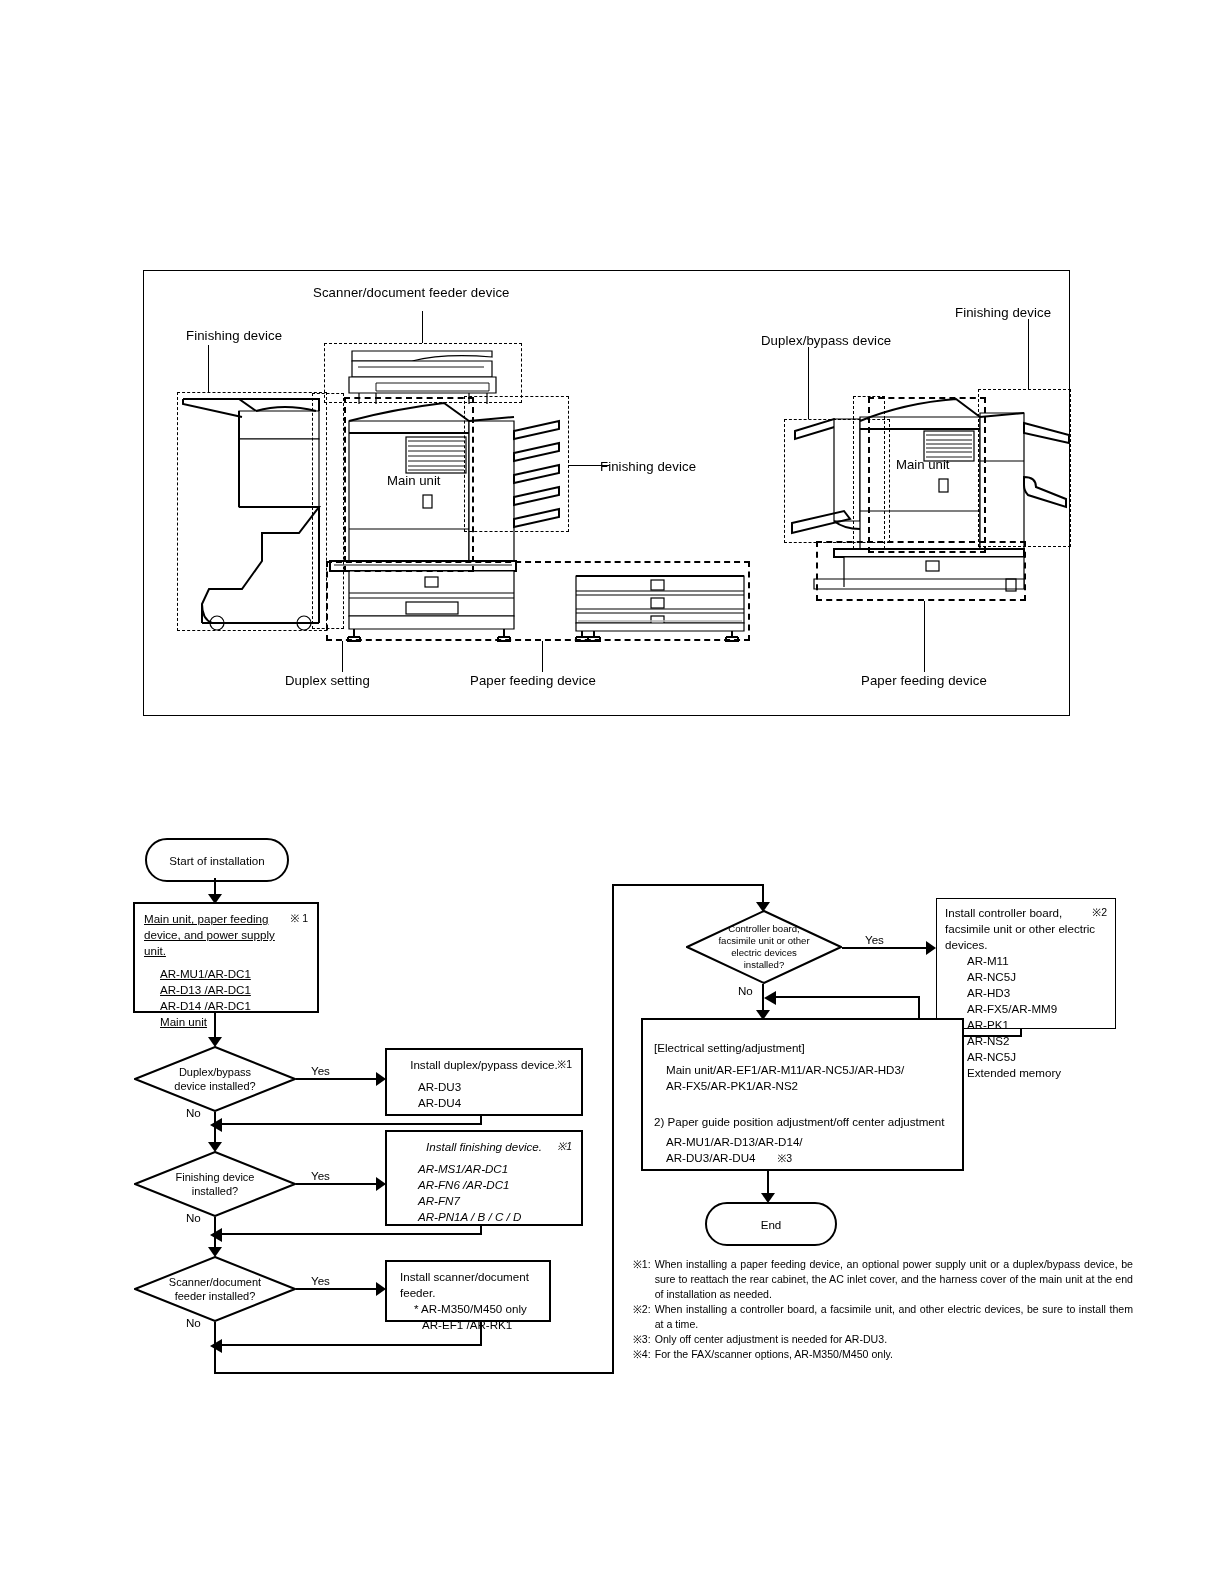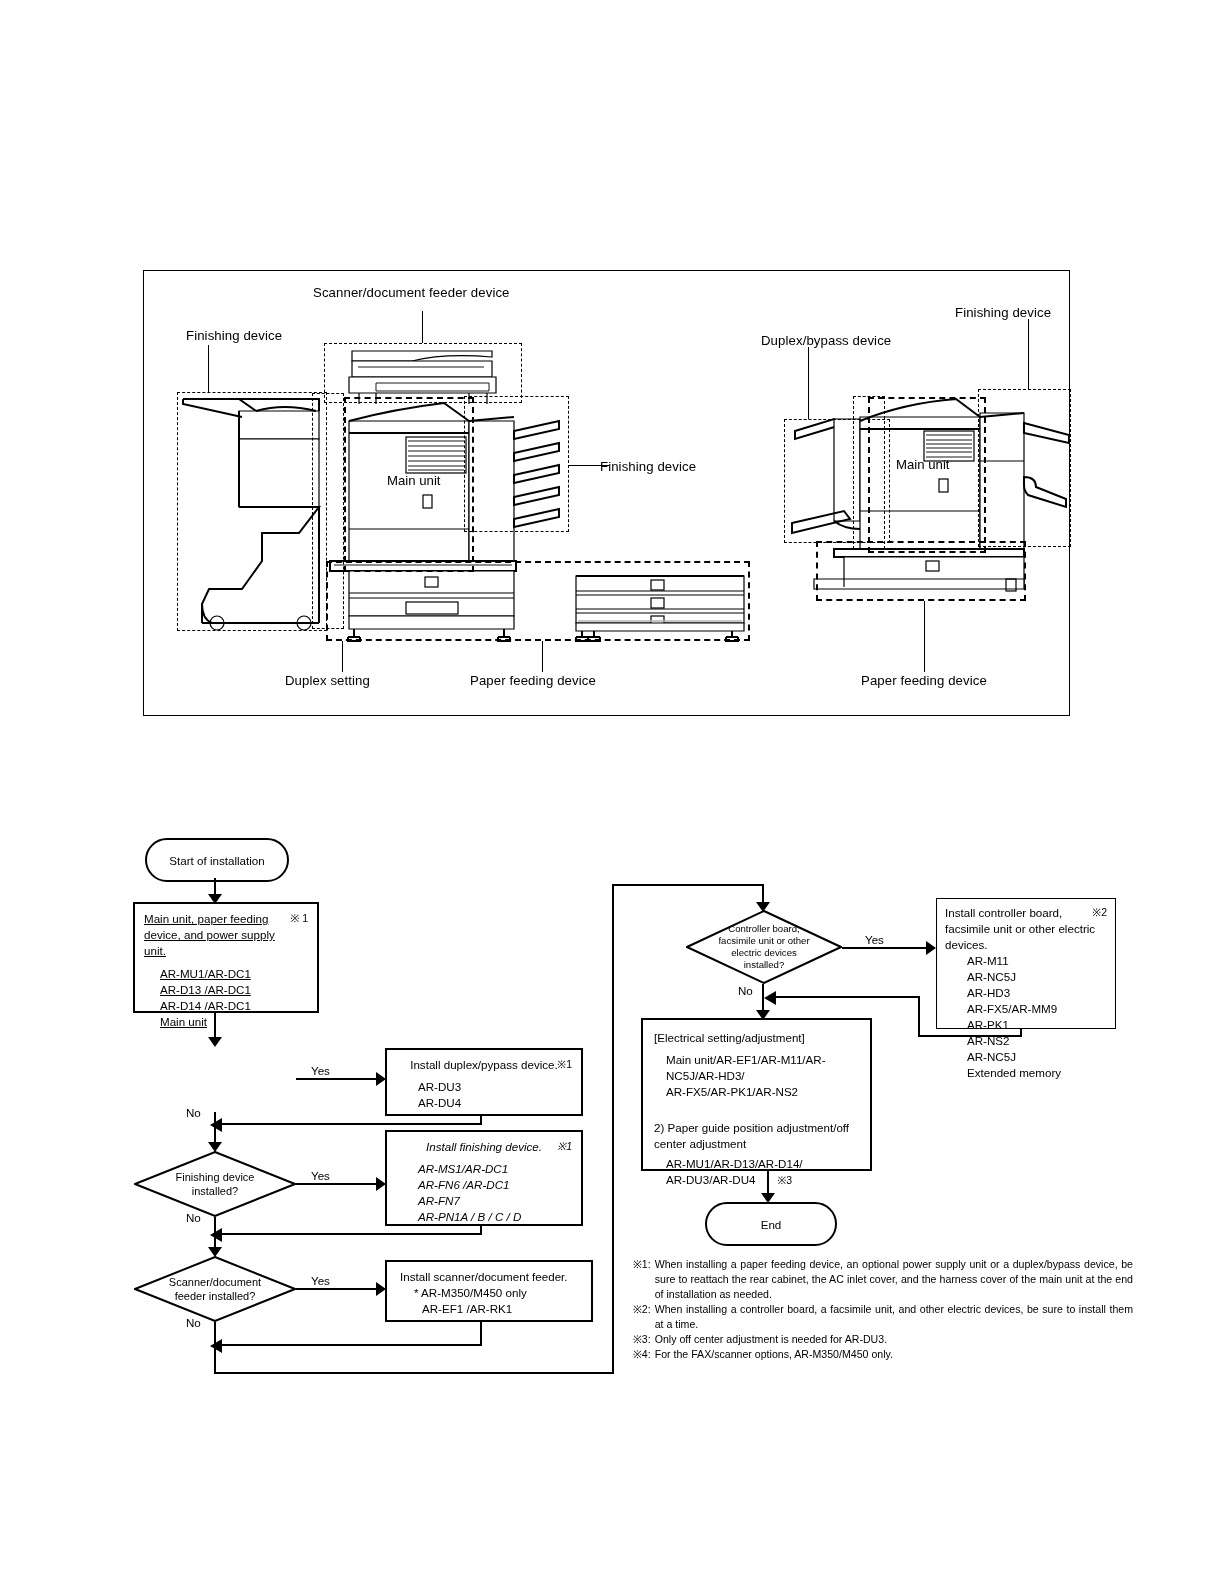--- a/index.html
+++ b/index.html
@@ -206,20 +206,29 @@
         <div>AR-D14 /AR-DC1</div>
         <div>Main unit</div>
       </div>
     </div>
 
     <div class="ln" style="left:214px;top:193px;width:2px;height:28px;"></div>
     <svg style="position:absolute;left:208px;top:217px;" width="14" height="10">
         <polygon points="7,10 0,0 14,0" fill="#000"></polygon>
       </svg>
 
+    <div class="dia" style="left:134px;top:226px;width:162px;height:66px;">
+      <svg width="162" height="66">
+          <polygon points="81,1 161,33 81,65 1,33" fill="#fff" stroke="#000" stroke-width="2"></polygon>
+        </svg>
+      <div class="dtxt">
+        <div>Duplex/bypass</div>
+        <div>device installed?</div>
+      </div>
+    </div>
     <div class="yn" style="left:311px;top:244px;">Yes</div>
     <div class="ln" style="left:296px;top:258px;width:84px;height:2px;"></div>
     <svg style="position:absolute;left:376px;top:252px;" width="10" height="14">
         <polygon points="10,7 0,0 0,14" fill="#000"></polygon>
       </svg>
     <div class="yn" style="left:186px;top:286px;">No</div>
 
     <div class="fbox" style="left:385px;top:228px;width:198px;height:68px;">
       <div style="position:relative;">
         <div style="text-align:center;">Install duplex/pypass device.</div>
@@ -290,21 +299,21 @@
         <div>feeder installed?</div>
       </div>
     </div>
     <div class="yn" style="left:311px;top:454px;">Yes</div>
     <div class="ln" style="left:296px;top:468px;width:84px;height:2px;"></div>
     <svg style="position:absolute;left:376px;top:462px;" width="10" height="14">
         <polygon points="10,7 0,0 0,14" fill="#000"></polygon>
       </svg>
     <div class="yn" style="left:186px;top:496px;">No</div>
 
-    <div class="fbox" style="left:385px;top:440px;width:208px;height:62px;">
+    <div class="fbox" style="left:385px;top:440px;width:166px;height:62px;">
       <div style="text-align:left;padding-left:4px;">Install scanner/document feeder.</div>
       <div style="padding-left:18px;">
         <div>* AR-M350/M450 only</div>
         <div style="padding-left:8px;">AR-EF1 /AR-RK1</div>
       </div>
     </div>
 
     <div class="ln" style="left:480px;top:502px;width:2px;height:24px;"></div>
     <div class="ln" style="left:222px;top:524px;width:260px;height:2px;"></div>
     <svg style="position:absolute;left:210px;top:519px;" width="12" height="14">
@@ -363,21 +372,21 @@
     <div class="ln" style="left:776px;top:176px;width:144px;height:2px;"></div>
     <svg style="position:absolute;left:764px;top:171px;" width="12" height="14">
         <polygon points="0,7 12,0 12,14" fill="#000"></polygon>
       </svg>
 
     <div class="ln" style="left:762px;top:164px;width:2px;height:30px;"></div>
     <svg style="position:absolute;left:756px;top:190px;" width="14" height="10">
         <polygon points="7,10 0,0 14,0" fill="#000"></polygon>
       </svg>
 
-    <div class="fbox" style="left:641px;top:198px;width:231px;height:153px;padding:10px 11px;">
+    <div class="fbox" style="left:641px;top:198px;width:323px;height:153px;padding:20px 11px;">
       <div>[Electrical setting/adjustment]</div>
       <div style="margin-top:6px;padding-left:12px;">
         <div>Main unit/AR-EF1/AR-M11/AR-NC5J/AR-HD3/</div>
         <div>AR-FX5/AR-PK1/AR-NS2</div>
       </div>
       <div style="margin-top:20px;">
         <div>2) Paper guide position adjustment/off center adjustment</div>
       </div>
       <div style="margin-top:4px;padding-left:12px;position:relative;">
         <div>AR-MU1/AR-D13/AR-D14/</div>

